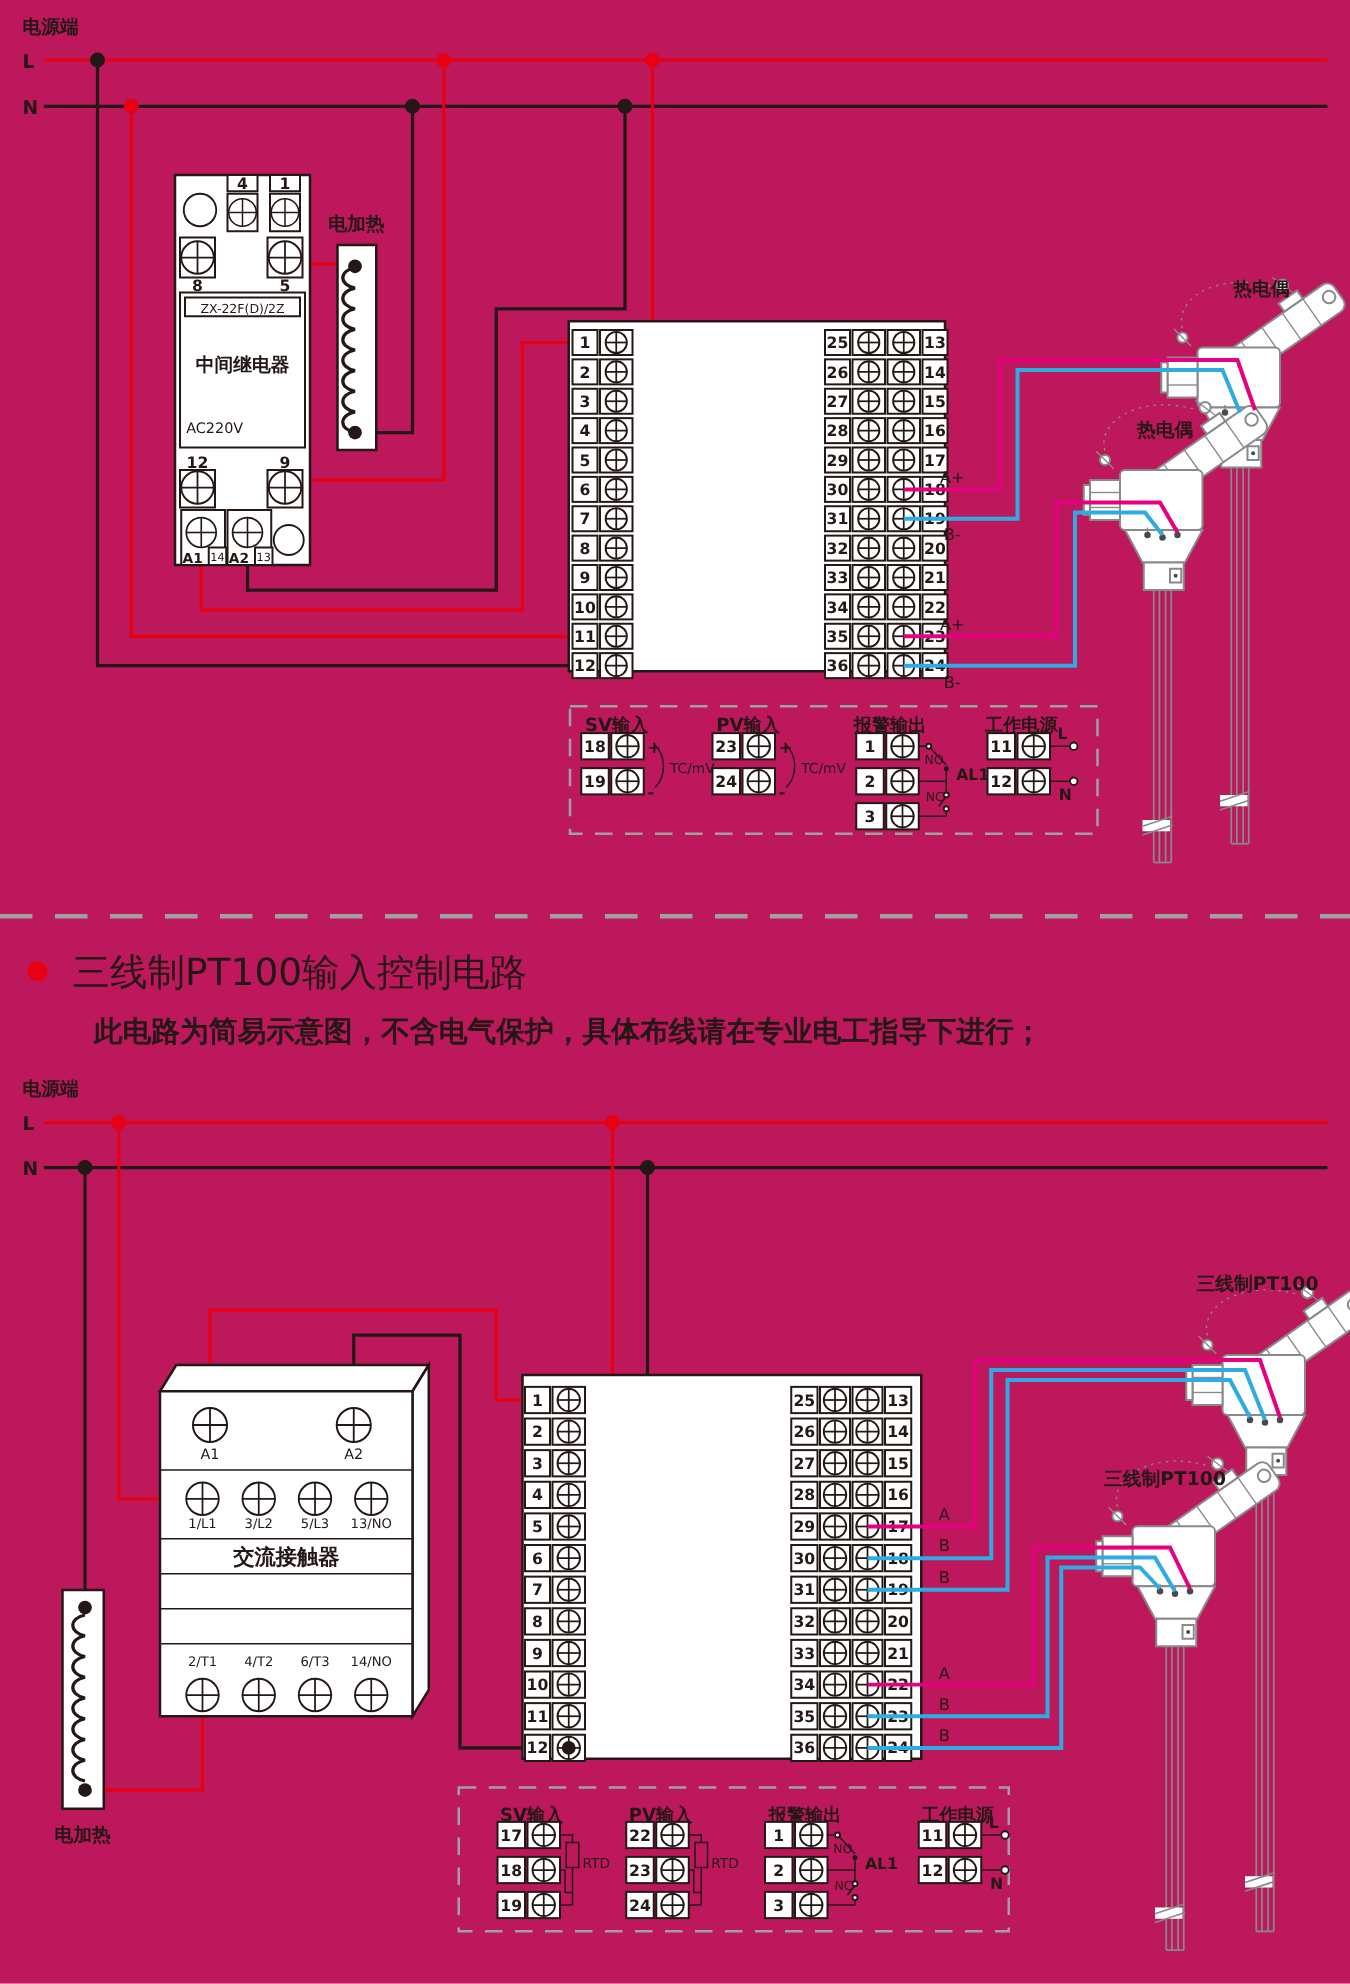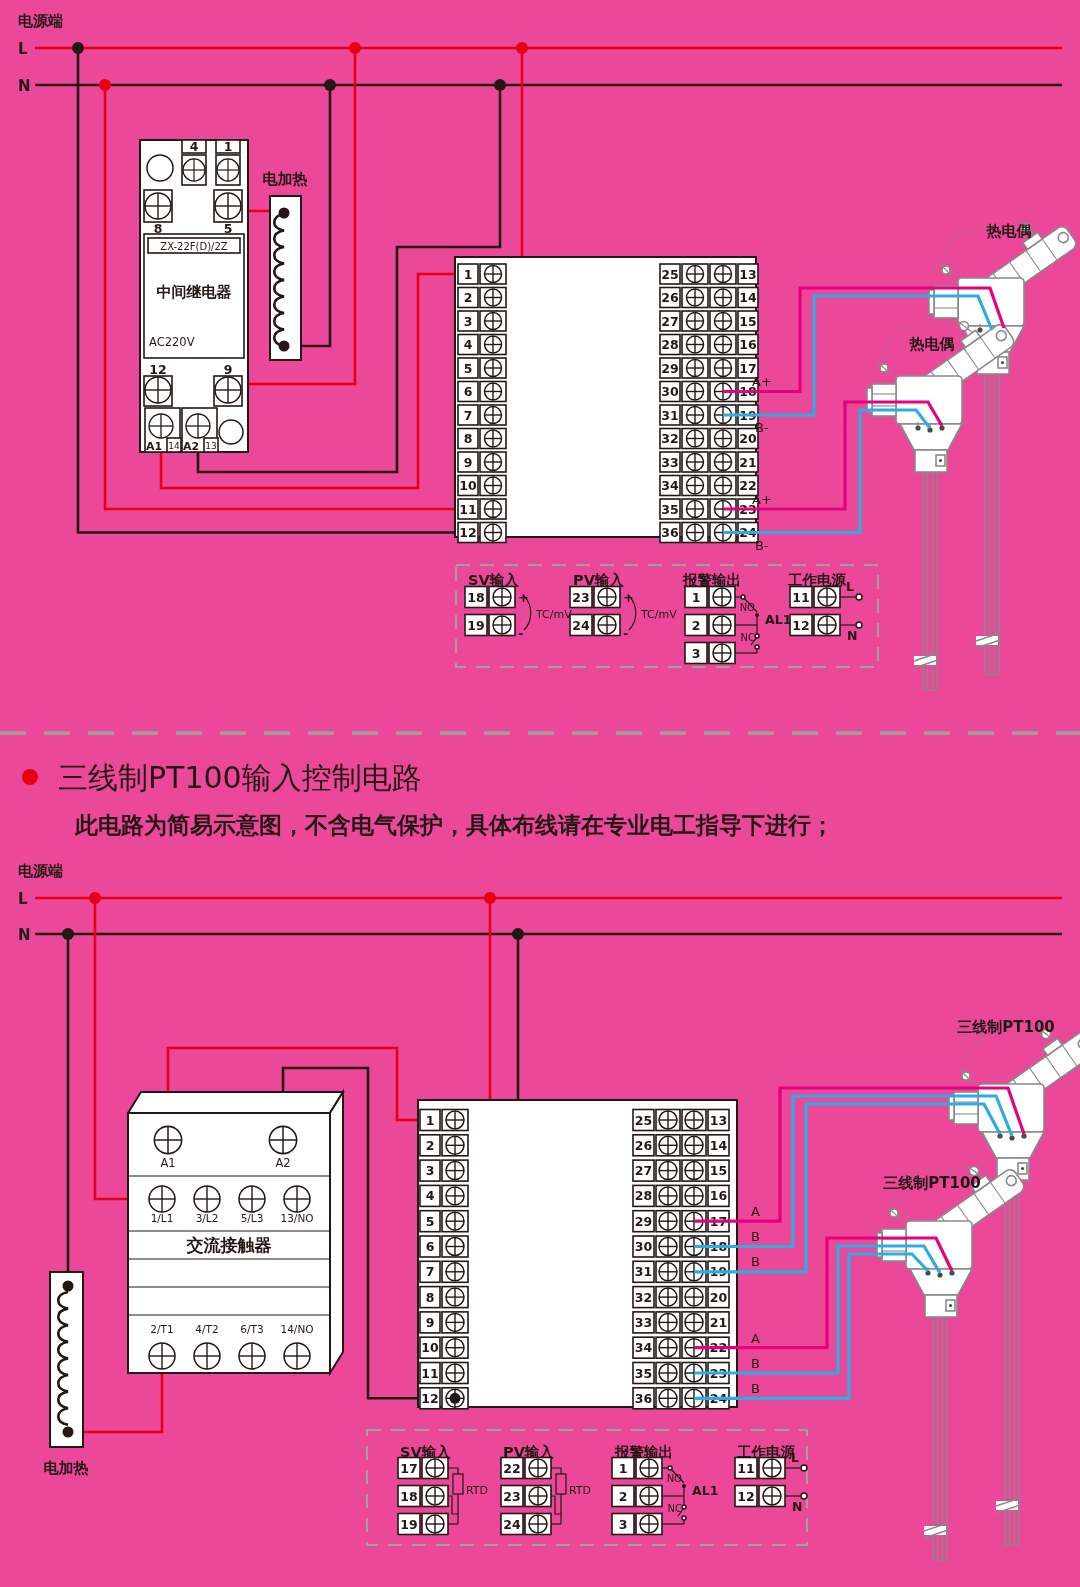--- a/index.html
+++ b/index.html
@@ -1,16 +1,16 @@
 <!DOCTYPE html>
 <html><head>
 <meta charset="utf-8">
 <style>
   html,body{margin:0;padding:0;background:#fff;}
-  #stage{width:1080px;height:1587px;position:relative;background:#ec4899;}
+  #stage{width:1080px;height:1587px;position:relative;background:#be185d;}
   svg{display:block;}
   text{font-family:"DejaVu Sans","Liberation Sans",sans-serif;fill:#231815;}
   .wk{stroke:#231815;stroke-width:2.6;fill:none;}
   .wr{stroke:#e60012;stroke-width:2.6;fill:none;}
   .wp{stroke:#e5007f;stroke-width:3.2;fill:none;}
   .wb{stroke:#2eabe2;stroke-width:3.2;fill:none;}
   .box{fill:#fff;stroke:#231815;stroke-width:2;}
   .cell{fill:#fff;stroke:#231815;stroke-width:1.6;}
   .scr{fill:#fff;stroke:#231815;stroke-width:1.5;}
   .scrl{stroke:#231815;stroke-width:1.4;fill:none;}

